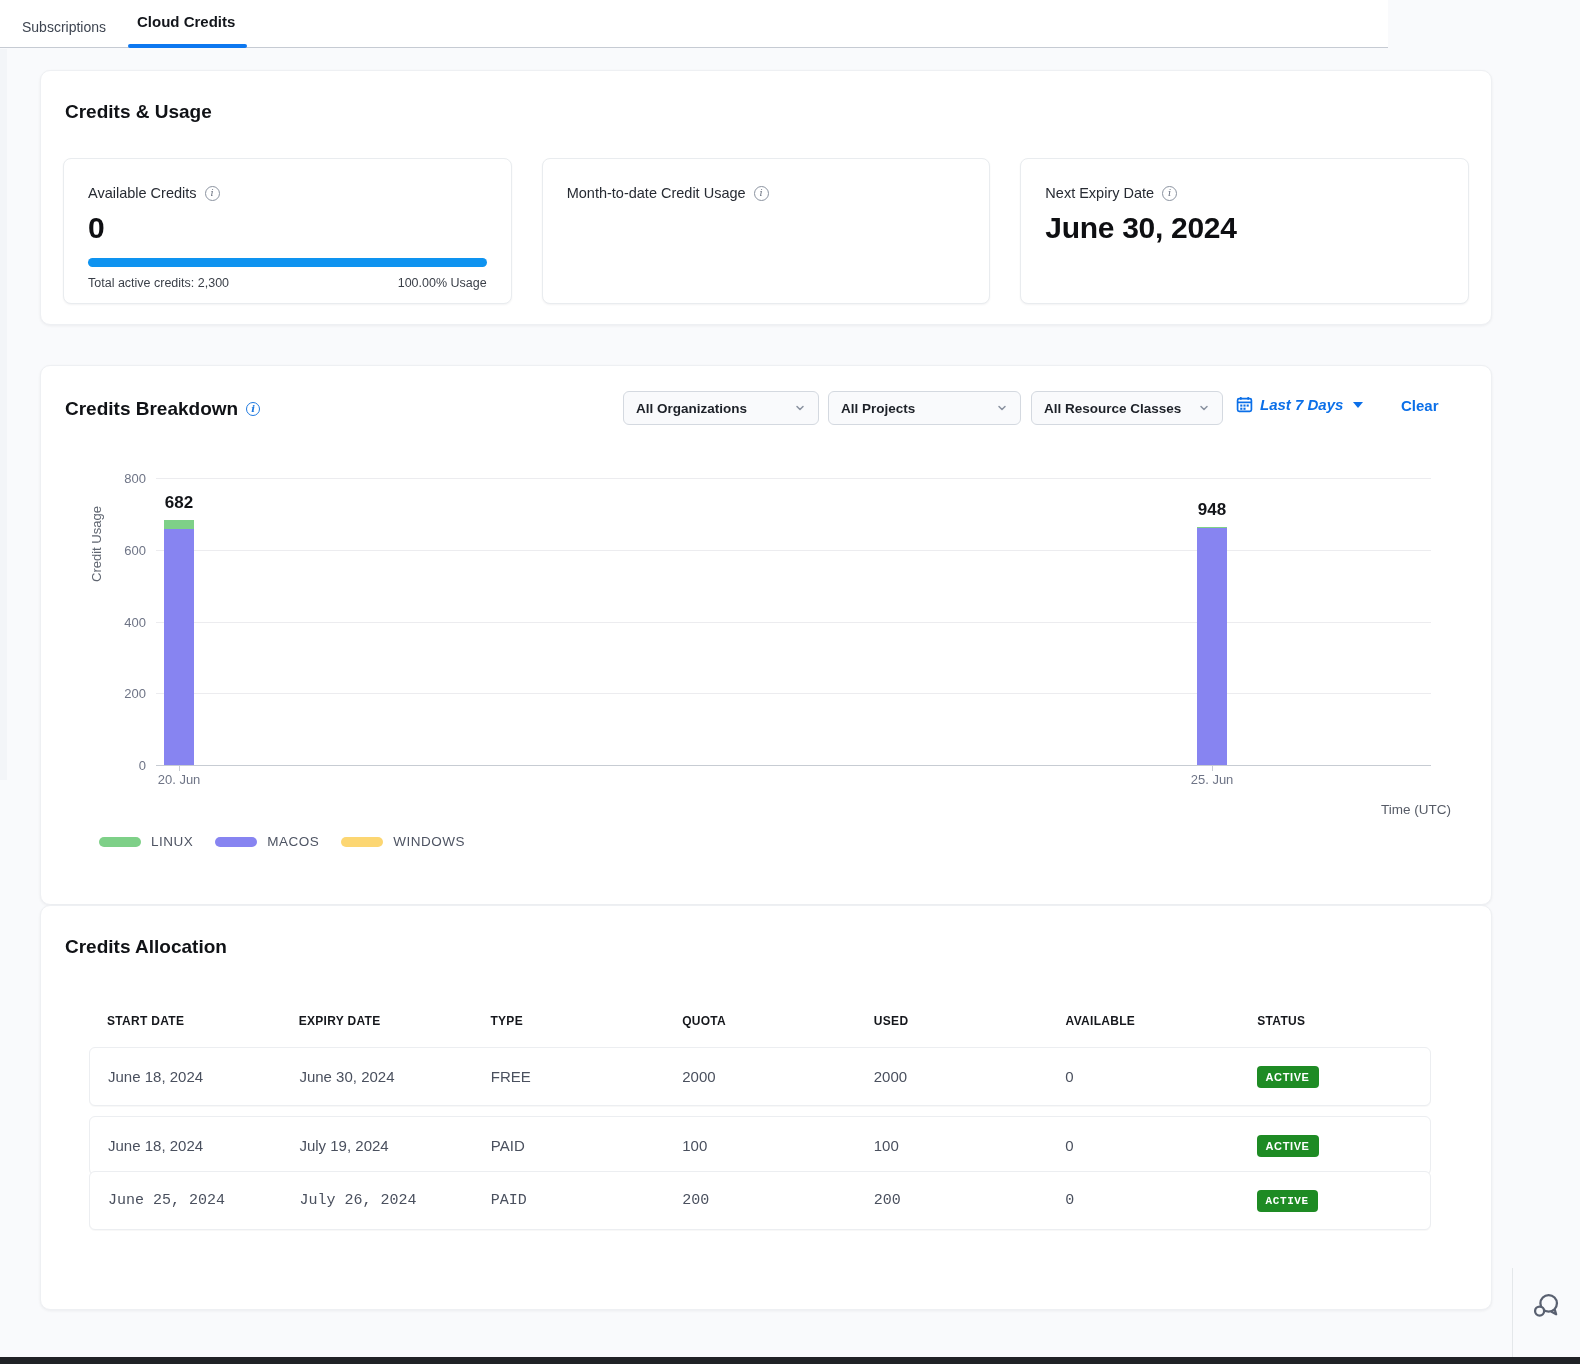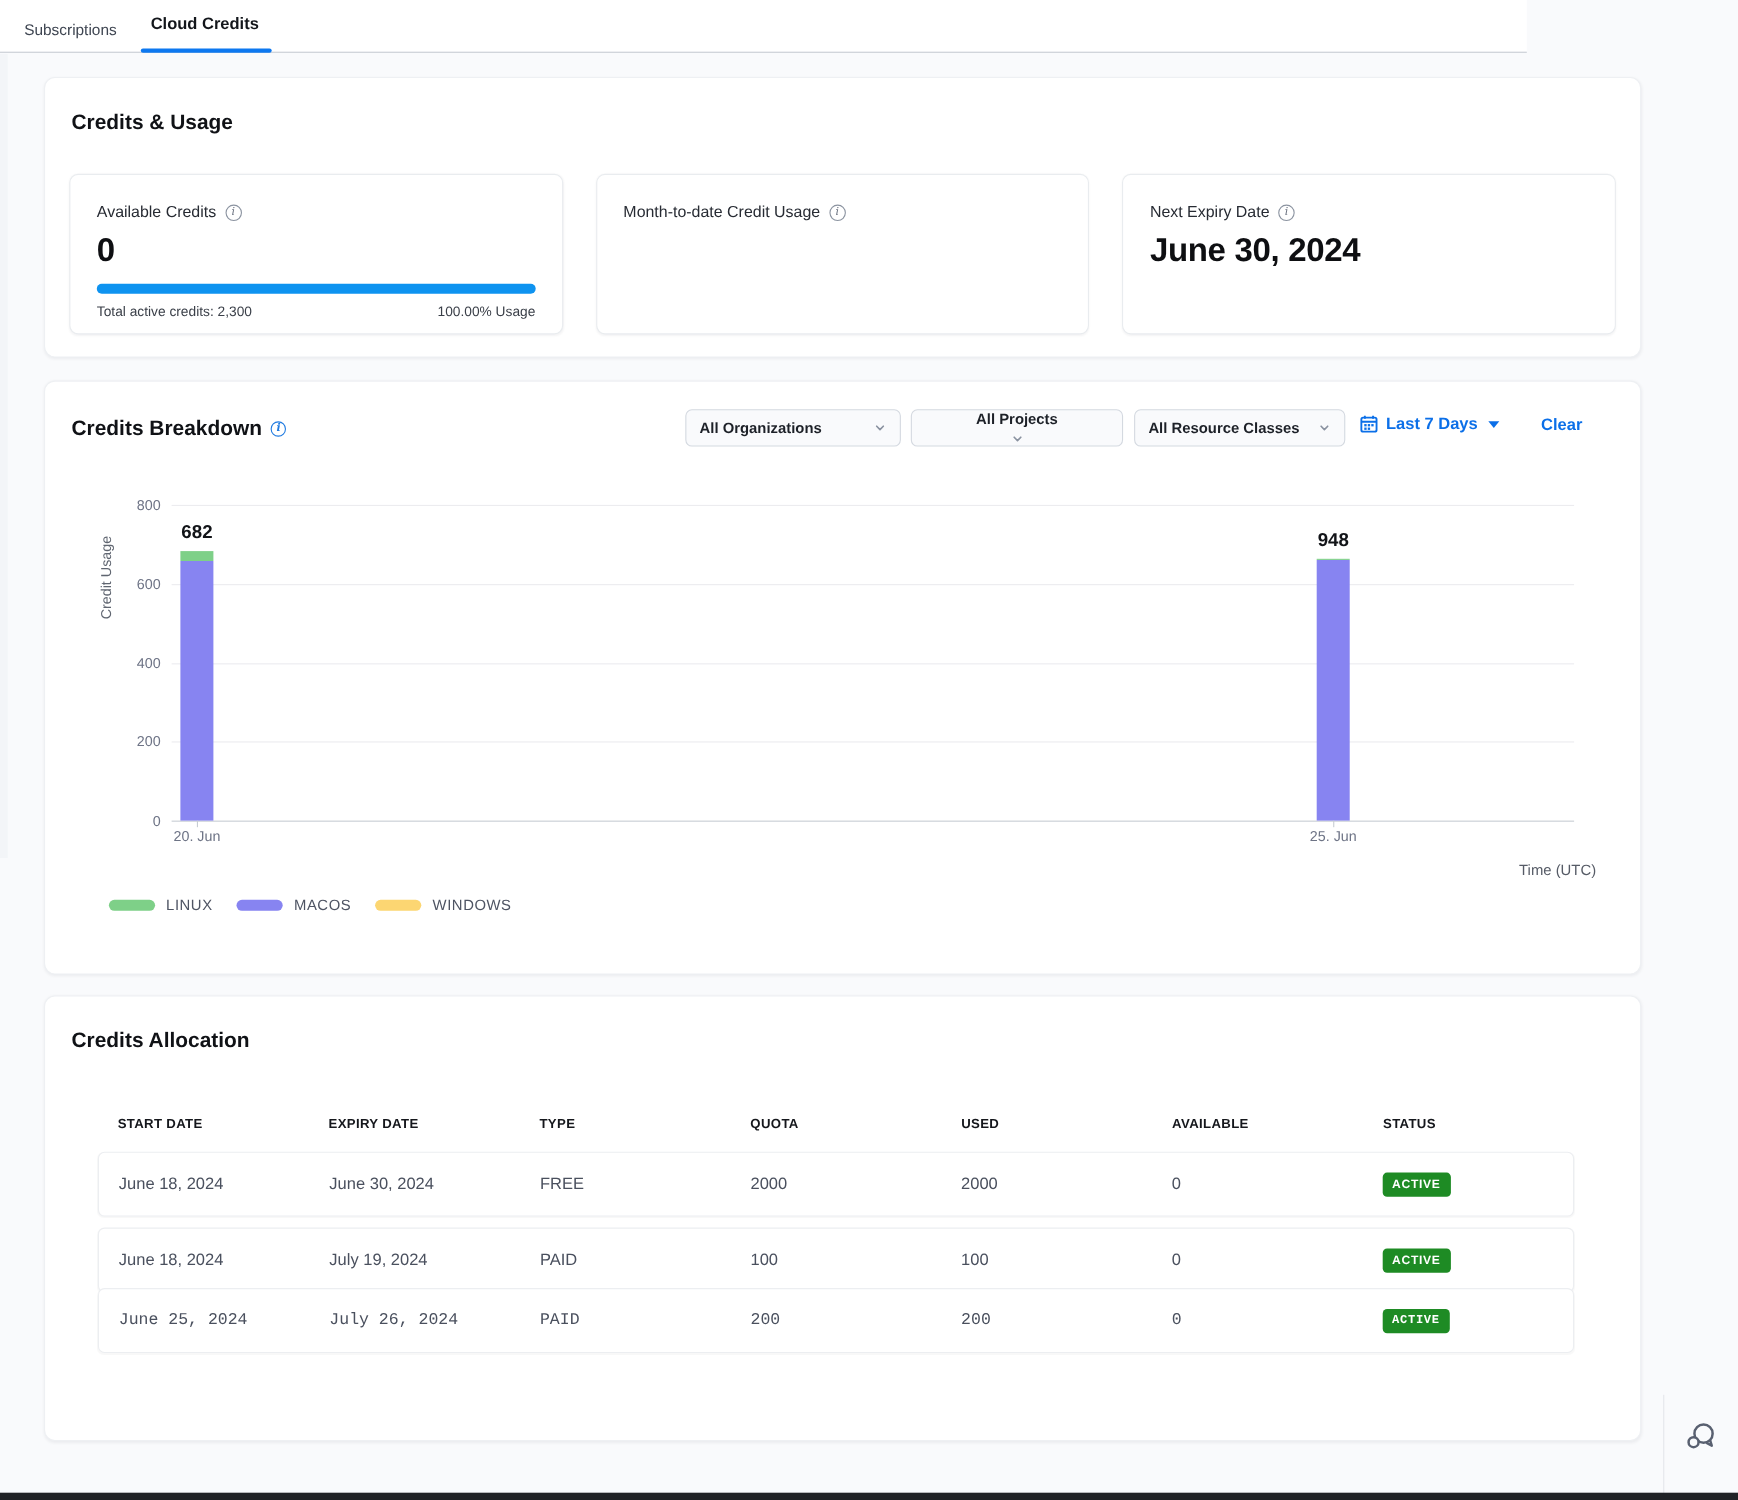--- a/index.html
+++ b/index.html
@@ -10,42 +10,42 @@
   .tabbar { position:absolute; top:0; left:0; width:1388px; height:48px; background:#fff; border-bottom:1px solid #c6cbd3; z-index:5; }
   .tab-sub { position:absolute; left:22px; top:19px; font-size:14px; color:#3e4551; font-weight:500; cursor:pointer; }
   .tab-cloud { position:absolute; left:137px; top:13px; font-size:15px; font-weight:700; color:#13161b; cursor:pointer; }
   .tab-underline { position:absolute; left:128px; bottom:-1px; width:119px; height:4px; background:#0d78f0; border-radius:3px; }
 
   .left-gutter { position:absolute; left:0; top:49px; width:7px; height:731px; background:#f3f5f8; }
 
   
   .section { position:absolute; left:40px; width:1452px; background:#fff; border:1px solid #eef0f3; border-radius:10px; box-shadow:0 1px 3px rgba(16,24,40,.06); }
   .sec1 { top:70px; height:255px; }
-  .sec2 { top:346px; height:540px; }
+  .sec2 { top:365px; height:540px; }
   .sec3 { top:905px; height:405px; }
   .sec-title { position:absolute; top:30px; left:24px; font-size:19px; font-weight:800; color:#101216; display:flex; align-items:center; gap:8px; }
 
   
   .info-i { width:15px; height:15px; border:1.3px solid #8b93a0; border-radius:50%; display:inline-flex; align-items:center; justify-content:center; flex:0 0 auto; }
   .info-i::after { content:"i"; font-family:"DejaVu Serif", serif; font-style:italic; font-size:10px; line-height:1; color:#6b7280; }
   .info-i.blue { border-color:#1f7ae0; }
   .info-i.blue::after { color:#1f7ae0; }
 
   
   .stat-row { position:absolute; top:87px; left:22px; right:22px; display:flex; gap:30px; }
   .stat-card { flex:1; height:146px; background:#fff; border:1px solid #e9ecef; border-radius:8px; box-shadow:0 1px 2px rgba(16,24,40,.05); padding:26px 24px 0 24px; }
   .stat-label { font-size:14.5px; color:#272b33; display:flex; align-items:center; gap:8px; }
   .stat-value { margin-top:10px; font-size:30px; font-weight:800; color:#0e0f12; letter-spacing:-.3px; }
   .progress { margin-top:13px; height:9px; border-radius:5px; background:#0e93f0; }
   .stat-foot { margin-top:9px; display:flex; justify-content:space-between; font-size:12.5px; color:#3a3f48; }
 
   
   .dd { position:absolute; top:25px; height:34px; background:#f9fafc; border:1px solid #d4d9e0; border-radius:6px; display:flex; align-items:center; justify-content:space-between; padding:0 12px; font-size:13.5px; font-weight:600; color:#1d2128; cursor:pointer; }
-  .dd1 { left:582px; width:196px; } .dd2 { left:787px; width:193px;flex-direction:column; } .dd3 { left:990px; width:192px; }
-  .datepick { position:absolute; left:1195px; top:30px; display:flex; align-items:center; gap:7px; font-size:15px; font-weight:600; color:#0b6fe8; cursor:pointer; }
+  .dd1 { left:582px; width:196px; } .dd2 { left:787px; width:193px; } .dd3 { left:990px; width:192px; }
+  .datepick { position:absolute; left:1195px; top:30px; display:flex; align-items:center; gap:7px; font-size:15px; font-weight:600; color:#0b6fe8; cursor:pointer;font-style:italic; }
   .caret-down { width:0; height:0; border-left:5px solid transparent; border-right:5px solid transparent; border-top:6px solid #0b6fe8; margin-left:3px; }
   .clear-btn { position:absolute; left:1360px; top:31px; font-size:15px; font-weight:700; color:#0b6fe8; cursor:pointer; }
 
   
   .ylab { position:absolute; left:48px; top:108px; width:16px; height:140px; writing-mode:vertical-rl; transform:rotate(180deg); font-size:13px; color:#5f6570; text-align:center; }
   .plot { position:absolute; left:115px; top:112px; width:1275px; height:287px; }
   .gline { position:absolute; left:0; width:100%; height:1px; background:#ececef; }
   .gline.axis { background:#c7ccd3; }
   .ytick { position:absolute; right:calc(100% + 10px); transform:translateY(-50%); font-size:13px; color:#6e7486; white-space:nowrap; }
   .bar-seg { position:absolute; left:0; width:30px; }

